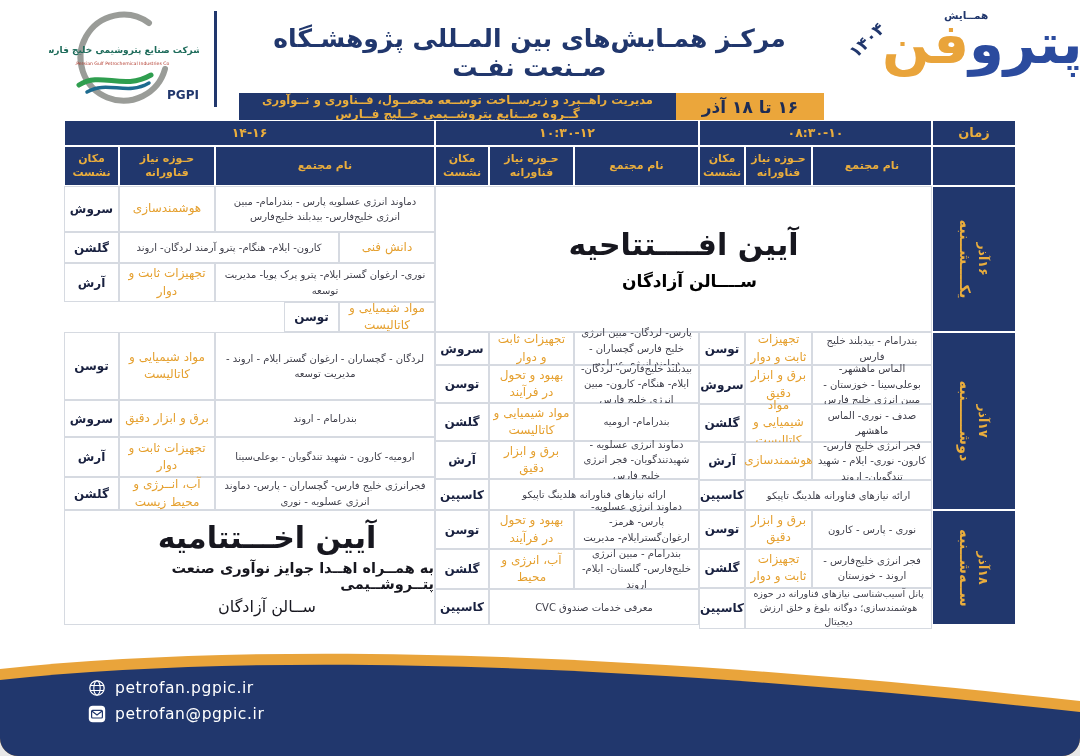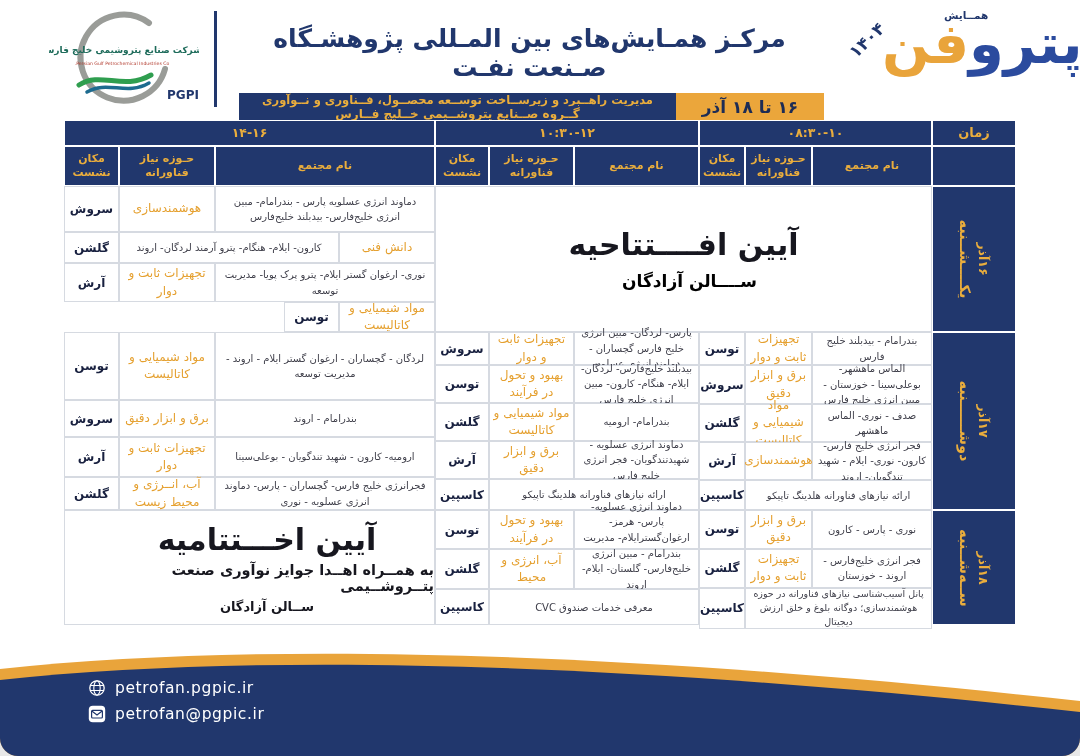--- a/index.html
+++ b/index.html
@@ -56,21 +56,21 @@
   .c-name { font-size:10px; color:#3e3e49; line-height:1.55; padding:1px 5px; }
   .c-need { font-size:12px; color:#e5a02f; line-height:1.45; padding:1px 3px; }
   .c-place { font-size:12px; font-weight:bold; color:#18203f; }
   .c-wide { font-size:10px; color:#3e3e49; line-height:1.5; padding:1px 6px; }
   .merged { border:0.5px solid #d6dae1; background:#fff; display:flex; flex-direction:column;
             align-items:center; justify-content:center; gap:9px; }
   .m-open { width:497px; } .m-close { width:371px;padding-left:35px; }
   .m-title { font-size:30px; font-weight:bold; color:#17171f; }
   .m-sub { font-size:17px; font-weight:bold; color:#000000;margin-left:12px; }
   .m-line2 { font-size:14.5px; font-weight:bold; color:#17171f; }
-  .m-hall { font-size:13px; font-weight:bold; color:#17171f; }
+  .m-hall { font-size:16px; font-weight:normal; color:#17171f; }
 
   
   .footer { position:absolute; left:0; right:0; bottom:0; height:131px; direction:ltr; }
   .footer svg.curves { position:absolute; inset:0; }
   .contacts { position:absolute; left:88px; top:54px; display:flex; flex-direction:column; gap:8px;text-align:right; }
   .contact { display:flex; align-items:center; gap:9px; color:#fff; font-size:15.5px;
              letter-spacing:0.6px; cursor:pointer; }
 </style>
 </head>
 <body>

